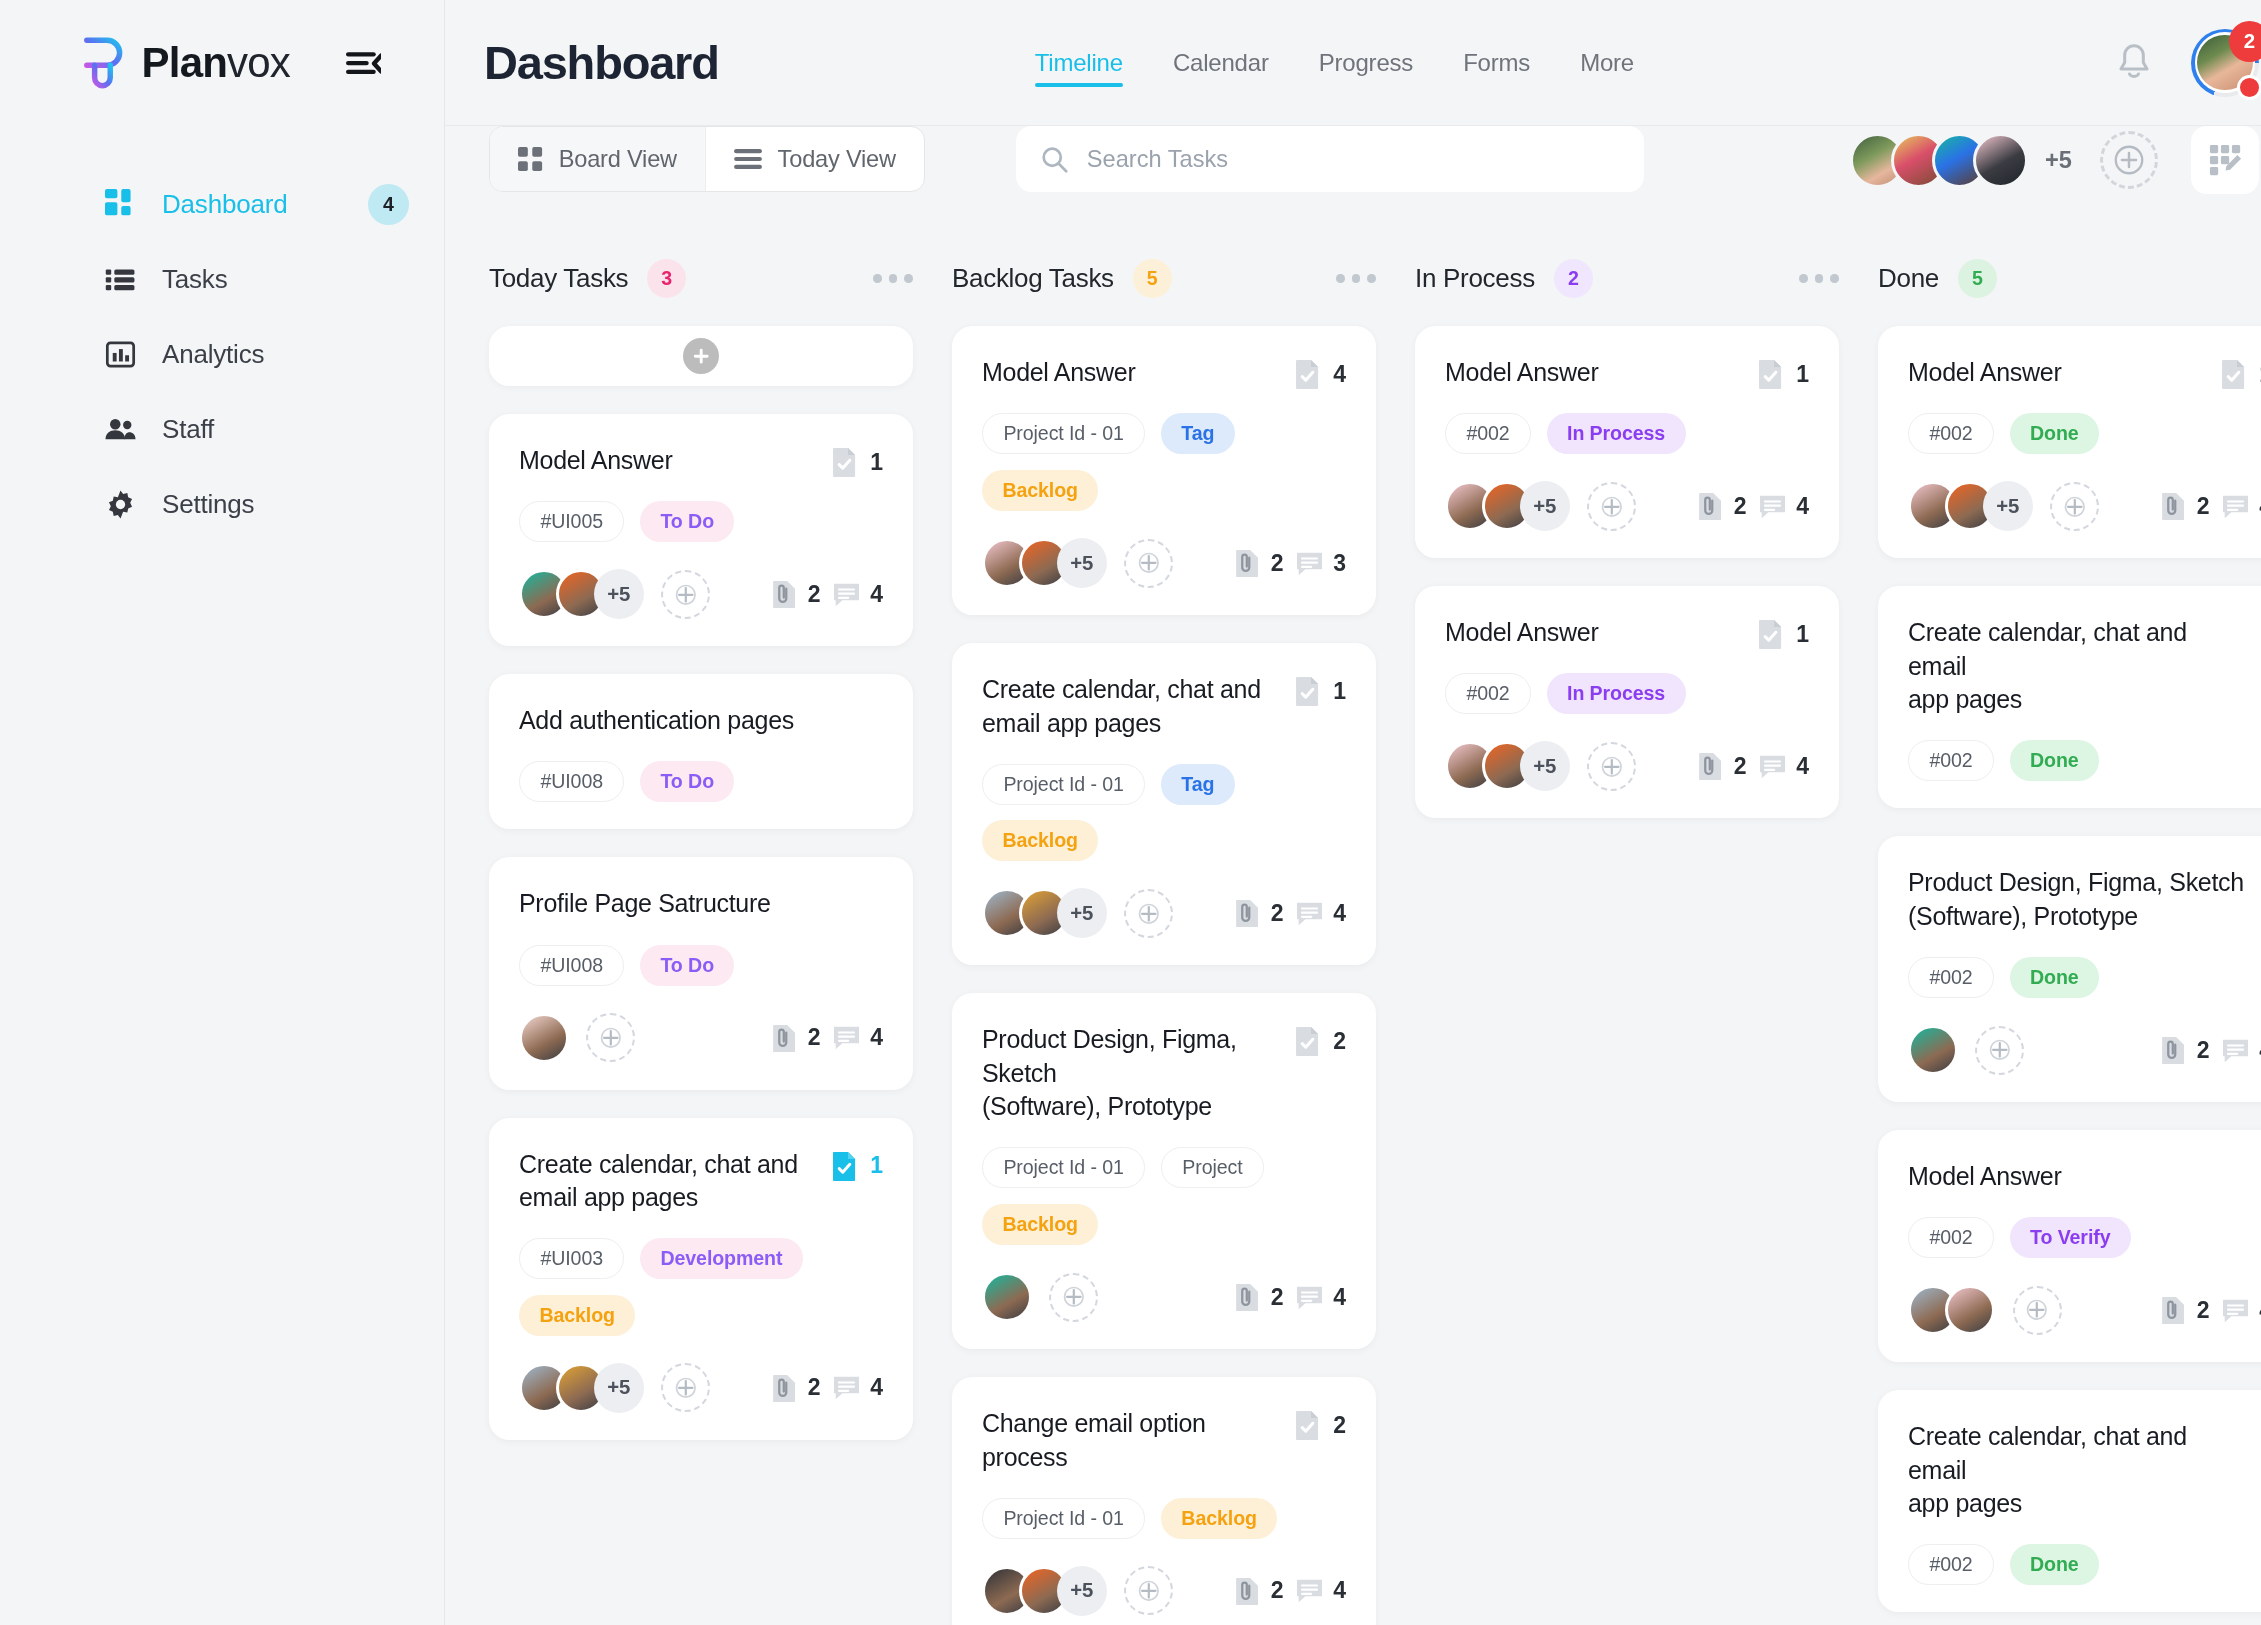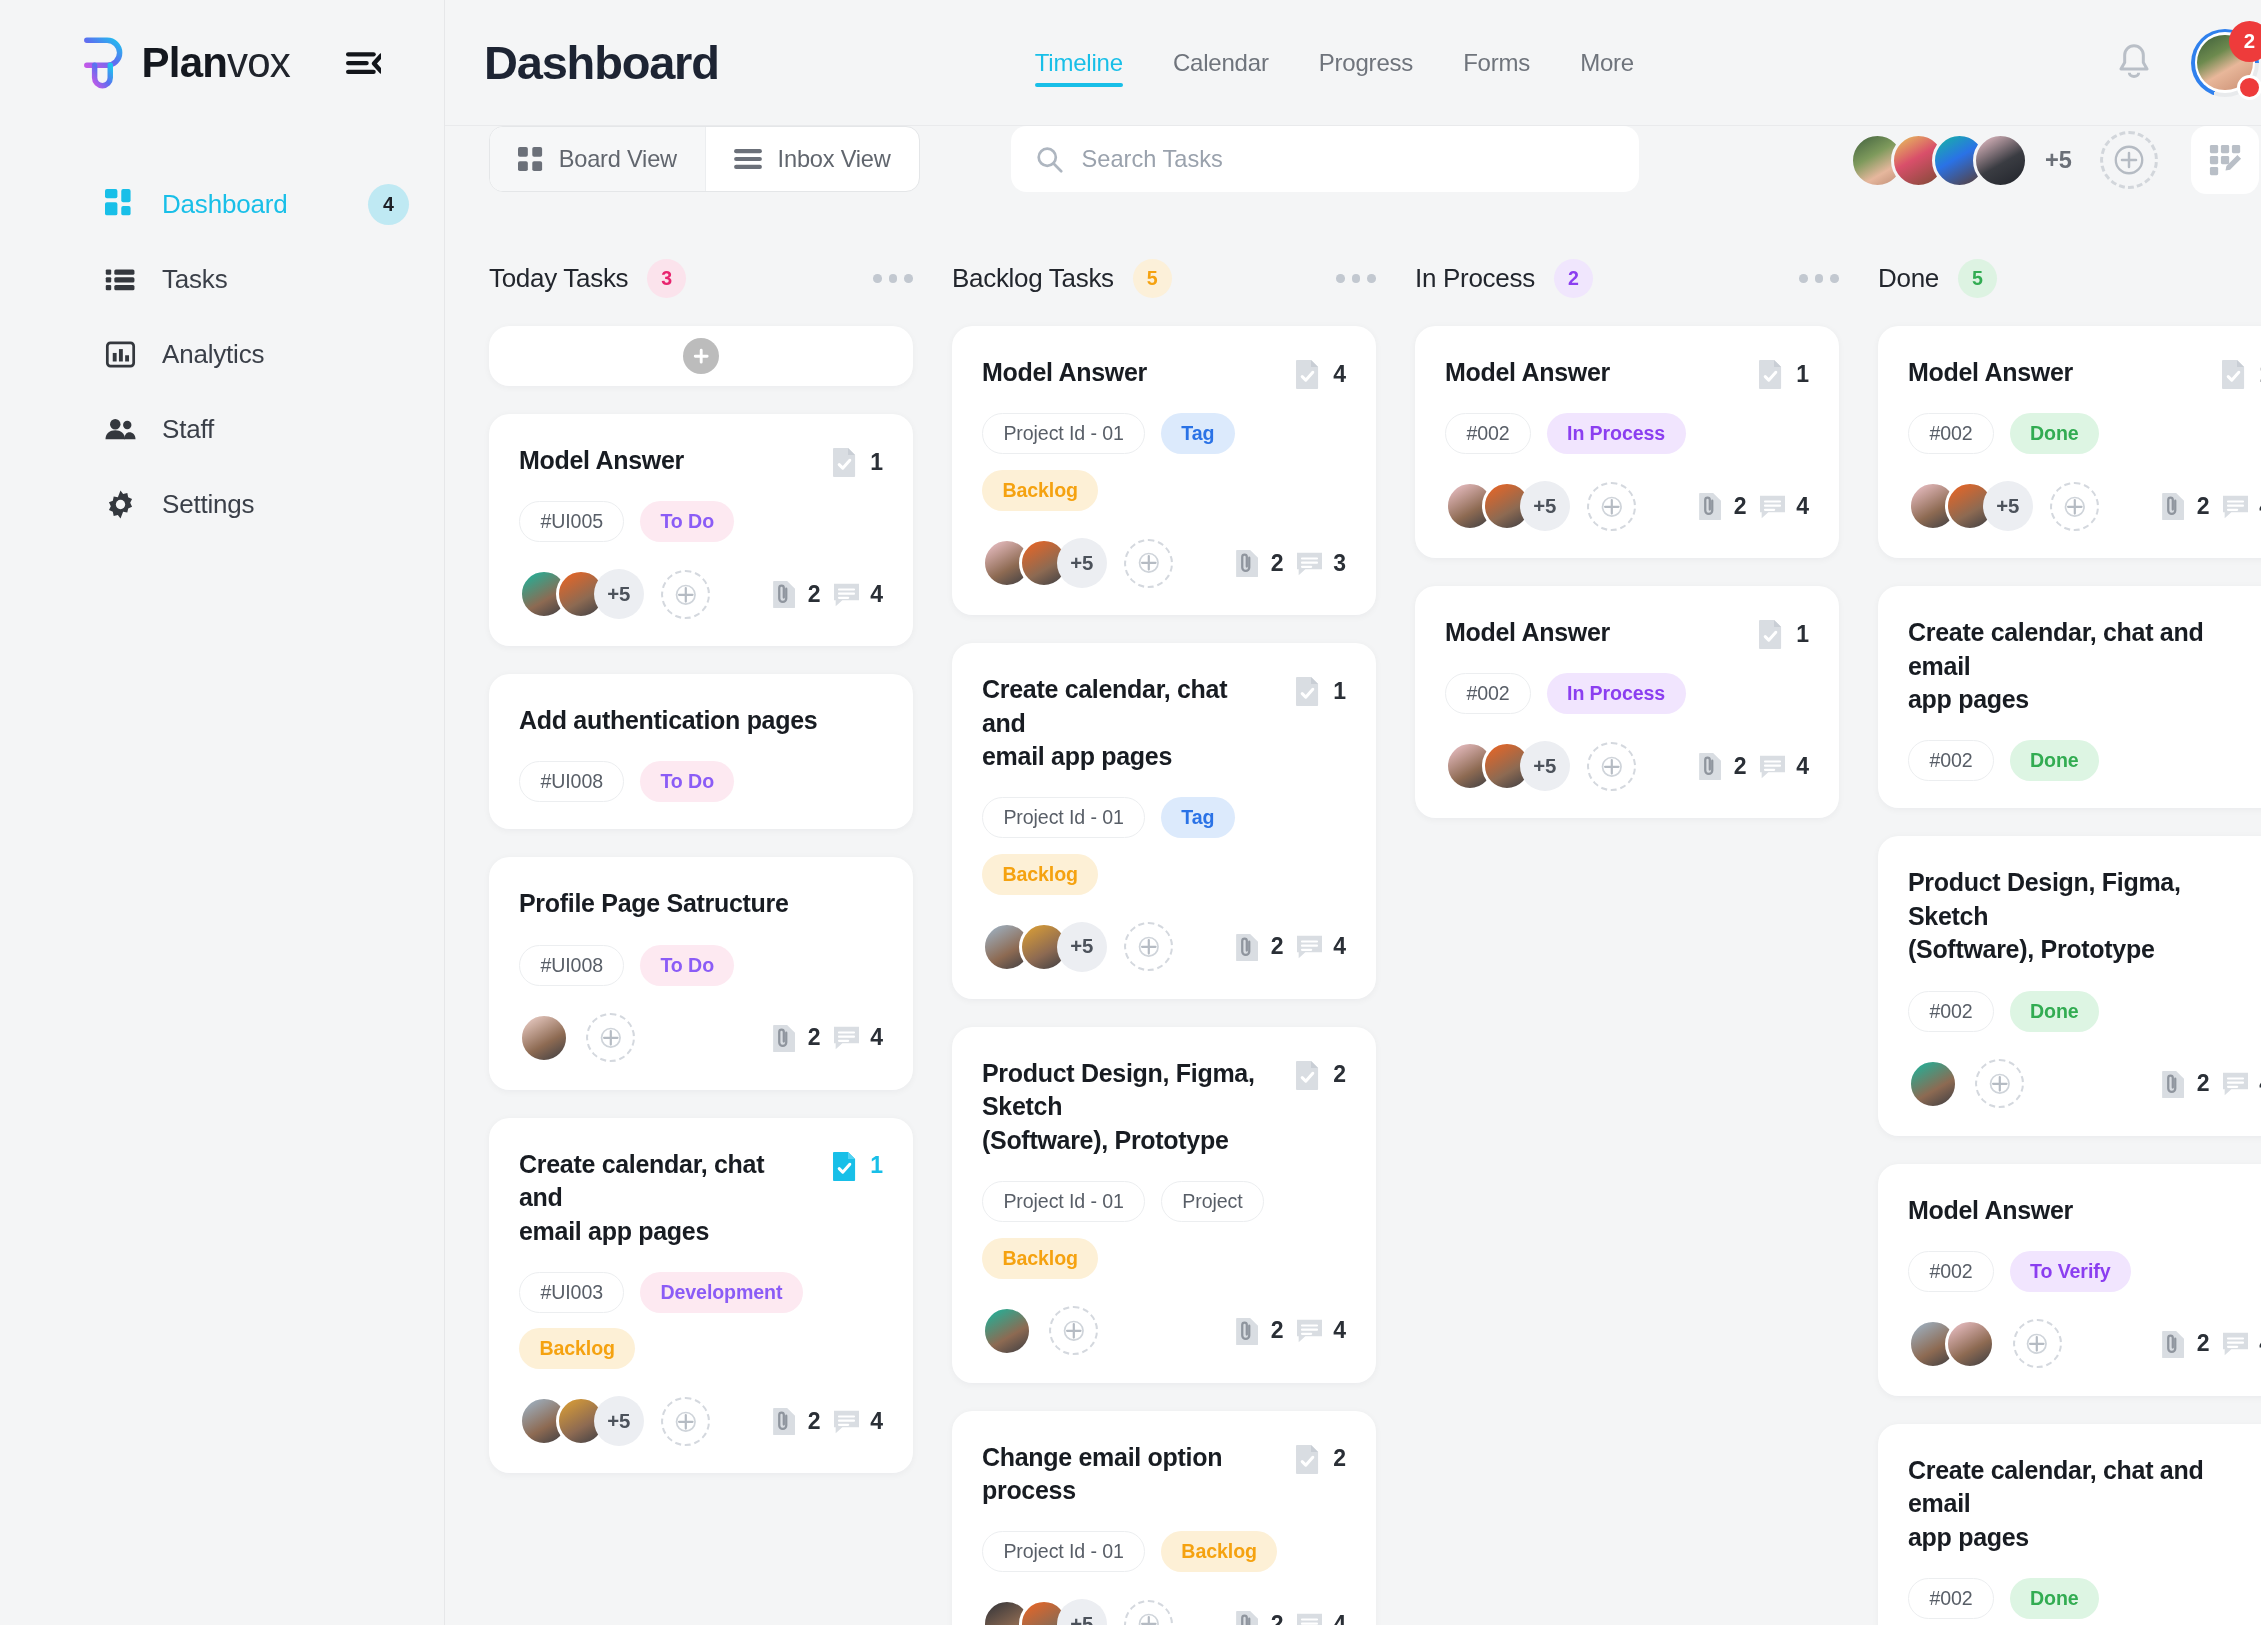--- a/index.html
+++ b/index.html
@@ -187,21 +187,21 @@
     display: flex; align-items: center; justify-content: center;
     margin-bottom: 28px; cursor: pointer;
     box-shadow: 0 1.6px 7.9px rgba(20,24,35,0.045);
   }
   .add-card-circle {
     width: 36px; height: 36px; border-radius: 50%; background: #bcbcbc;
     display: flex; align-items: center; justify-content: center;
   }
   .card-top { display: flex; align-items: flex-start; }
   .card-title {
-    font-size: 25px; font-weight: bold; color: #181c22;
+    font-size: 25px; font-weight: normal; color: #181c22;
     line-height: 1.34; letter-spacing: -0.3px; flex: 1; padding-right: 20.4px;
     white-space: pre-line;
   }
   .doc-meta { display: flex; align-items: center; gap: 12.6px; flex: 0 0 auto; padding-top: 3.1px; }
   .doc-count { font-size: 23px; font-weight: bold; color: #2a2f36; }
   .doc-count.hl { color: #18bfe8; }
 
   .tag-row { display: flex; align-items: center; gap: 15.7px; margin-top: 23.6px; flex-wrap: wrap; }
   .tag {
     height: 41px; border-radius: 20.4px; padding: 0 20.4px;
@@ -381,21 +381,21 @@
           <span>Board View</span>
         </div>
         <div class="view-btn">
           <span>
             <svg viewBox="0 0 30 22" width="28" height="20.4">
               <rect x="0" y="0" width="30" height="4.5" rx="2.2" fill="#6b7079"></rect>
               <rect x="0" y="8.5" width="30" height="4.5" rx="2.2" fill="#6b7079"></rect>
               <rect x="0" y="17" width="30" height="4.5" rx="2.2" fill="#6b7079"></rect>
             </svg>
           </span>
-          <span>Inbox View</span>
+          <span>Today View</span>
         </div>
       </div>
 
       <div class="search">
         <span>
           <svg viewBox="0 0 30 30" width="27" height="27">
             <circle cx="12.5" cy="12.5" r="9.5" fill="none" stroke="#aeb6c0" stroke-width="3"></circle>
             <path d="M19.5 19.5 L28 28" stroke="#aeb6c0" stroke-width="3" stroke-linecap="round"></path>
           </svg>
         </span>

